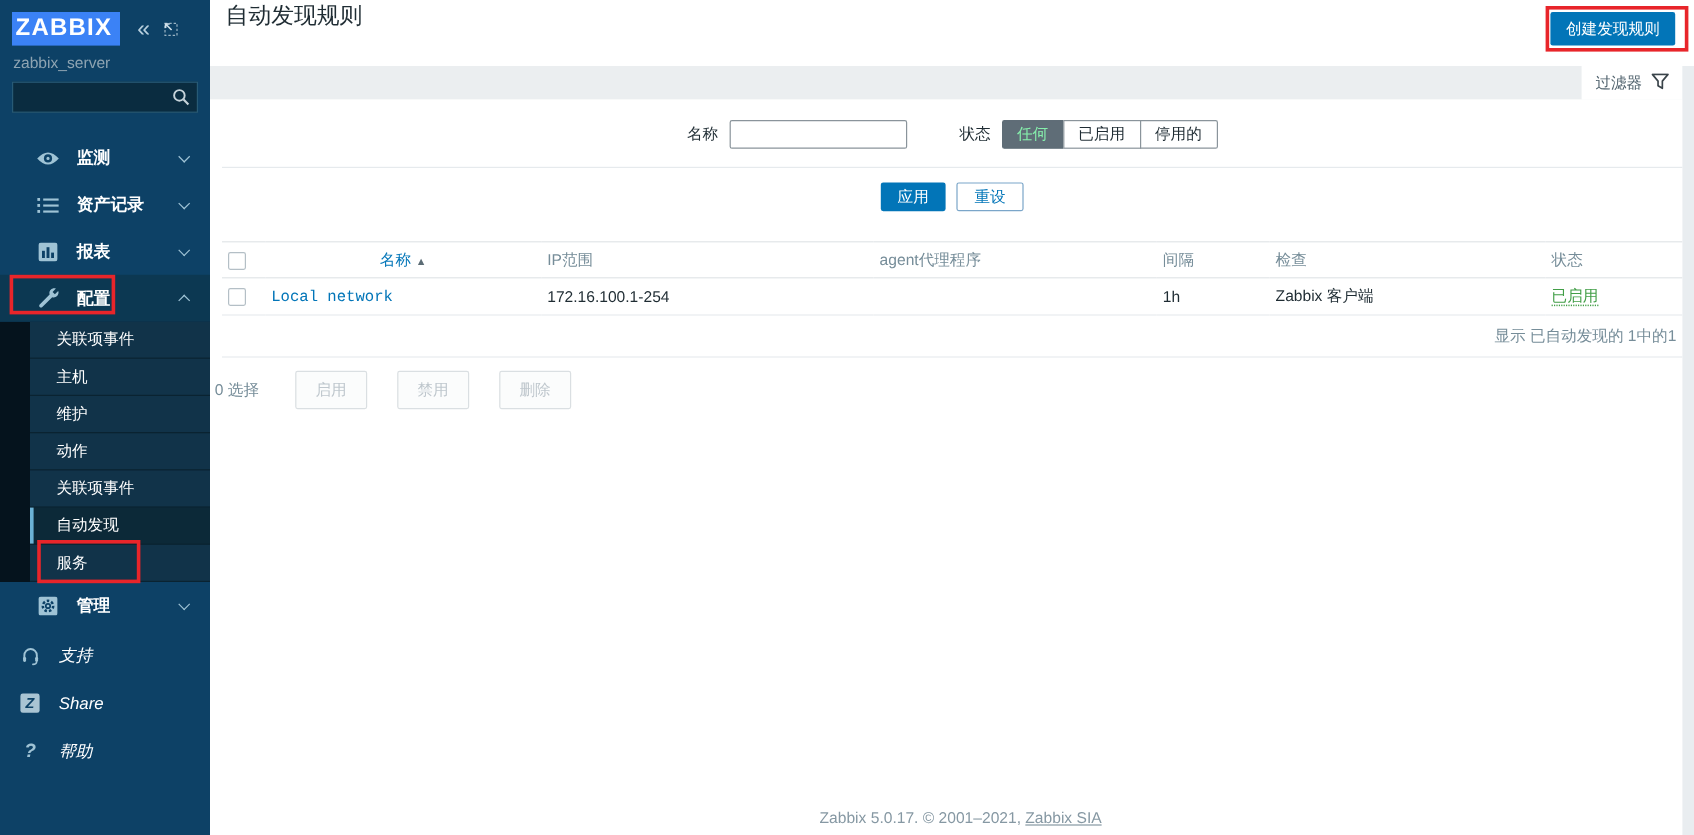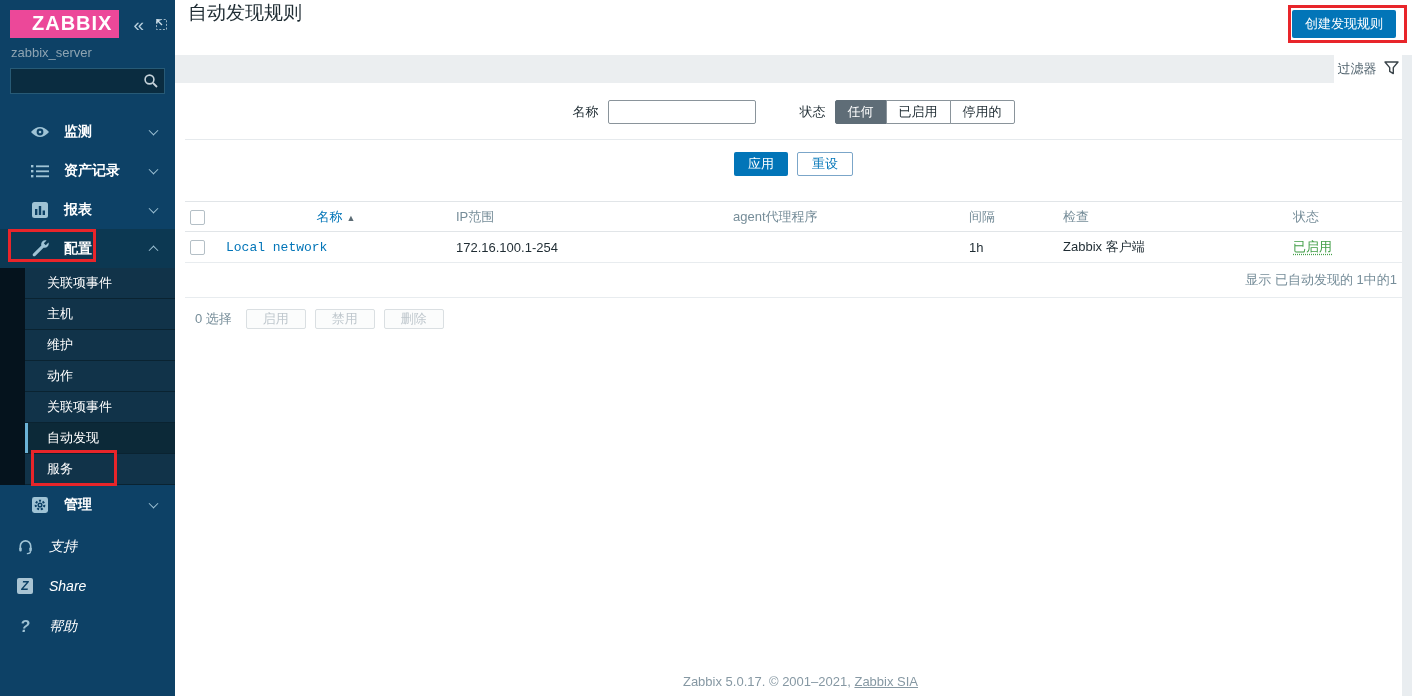--- a/index.html
+++ b/index.html
@@ -9,22 +9,22 @@
     background:#fff; position:relative; font-size:13px; color:#1f2c33;
   }
 
   
   .sidebar {
     position:absolute; left:0; top:0; bottom:0; width:175px;
     background:#0d4166; color:#fff; z-index:2;
   }
   .logo-row { display:flex; align-items:center; padding:10px 10px 0 10px; }
   .logo {
-    background:#ec4899; color:#fff; font-weight:bold; font-size:20px;
-    letter-spacing:1px; padding:2px 7px 3px 22px;
+    background:#3b82f6; color:#fff; font-weight:bold; font-size:20px;
+    letter-spacing:1px; padding:2px 7px 3px 3px;
   }
   .collapse-btn { color:#b7cfdd; font-size:19px; margin-left:14px; cursor:pointer; line-height:1; }
   .fullscreen-btn { margin-left:10px; cursor:pointer; display:inline-flex; }
   .server-name { color:#8ea4b2; font-size:13px; padding:7px 0 0 11px; }
   .search-wrap { position:relative; margin:8px 10px 0 10px; }
   .search-input {
     width:100%; height:26px; background:#0a2c40; border:1px solid #275a76;
     color:#dfe6ea; padding:0 28px 0 8px; font-size:13px; outline:none;
   }
   .search-icon { position:absolute; right:6px; top:5px; }
@@ -78,40 +78,40 @@
     position:absolute; right:16px; top:10px; height:28px; padding:0 13px;
     background:#0275b8; color:#fff; border:none; border-radius:2px;
     font-size:13px; cursor:pointer; font-family:inherit;
   }
 
   .filter-strip {
     height:28px; background:#ebeef0; display:flex; justify-content:flex-end;
     margin-right:10px;
   }
   .filter-tab {
-    width:68px; background:#fff; display:flex; align-items:center; justify-content:center;
+    width:84px; background:#fff; display:flex; align-items:center; justify-content:center;
     gap:7px; font-size:13px; color:#50626d; cursor:pointer;
   }
 
   .filter-panel { background:#fff; padding-top:17px; }
   .filter-row1 { display:flex; justify-content:center; align-items:center; }
   .field-label { font-size:13px; color:#1f2c33; margin-right:9px; }
   .name-input {
     width:148px; height:24px; border:1px solid #8a949b; border-radius:2px;
     padding:0 6px; font-size:13px; outline:none; font-family:inherit;
   }
   .status-group { margin-left:44px; display:flex; align-items:center; }
   .segmented { display:flex; }
   .segment {
     height:24px; line-height:22px; padding:0 12px; border:1px solid #8a949b;
     background:#fff; color:#1f2c33; font-size:13px; cursor:pointer; margin-left:-1px;
   }
   .segment:first-child { margin-left:0; border-radius:2px 0 0 2px; }
   .segment:last-child { border-radius:0 2px 2px 0; }
-  .segment.selected { background:#5f6d77; border-color:#5f6d77; color:#ffffff; }
+  .segment.selected { background:#5f6d77; border-color:#5f6d77; color:#86efac; }
 
   .filter-divider { border-bottom:1px solid #e6eaed; margin:15px 10px 0 10px; }
   .filter-row2 { display:flex; justify-content:center; gap:9px; padding:12px 0 16px 0; }
   .apply-btn {
     height:24px; padding:0 14px; background:#0275b8; color:#fff; border:none;
     border-radius:2px; font-size:13px; cursor:pointer; font-family:inherit;
   }
   .reset-btn {
     height:24px; padding:0 14px; background:#fff; color:#0275b8;
     border:1px solid #7ba6c9; border-radius:2px; font-size:13px; cursor:pointer; font-family:inherit;
@@ -135,24 +135,24 @@
   }
   .checkbox {
     width:15px; height:15px; border:1px solid #b4bfc6; border-radius:2px;
     background:#fff; display:inline-block; cursor:pointer; vertical-align:middle;
   }
   .table-info {
     text-align:right; color:#768d99; font-size:13px; padding:8px 5px;
     border-bottom:1px solid #e8ecef;
   }
 
-  .selection-bar { display:flex; align-items:center; gap:9px; margin:11px 20px; }
+  .selection-bar { display:flex; align-items:center; gap:25px; margin:11px 4px; }
   .selection-count { color:#768d99; font-size:13px; margin-right:5px; }
   .bulk-btn {
-    height:20px; padding:0 16px; background:#fbfcfc; color:#bfc7cd;
+    height:32px; padding:0 16px; background:#fbfcfc; color:#bfc7cd;
     border:1px solid #dadfe2; border-radius:2px; font-size:13px; font-family:inherit;
   }
 
   .footer {
     position:absolute; bottom:7px; left:0; right:10px; text-align:center;
     color:#8698a3; font-size:13px;margin-left:24px;
   }
   .footer a { color:#8698a3; text-decoration:underline; cursor:pointer; }
 
   

